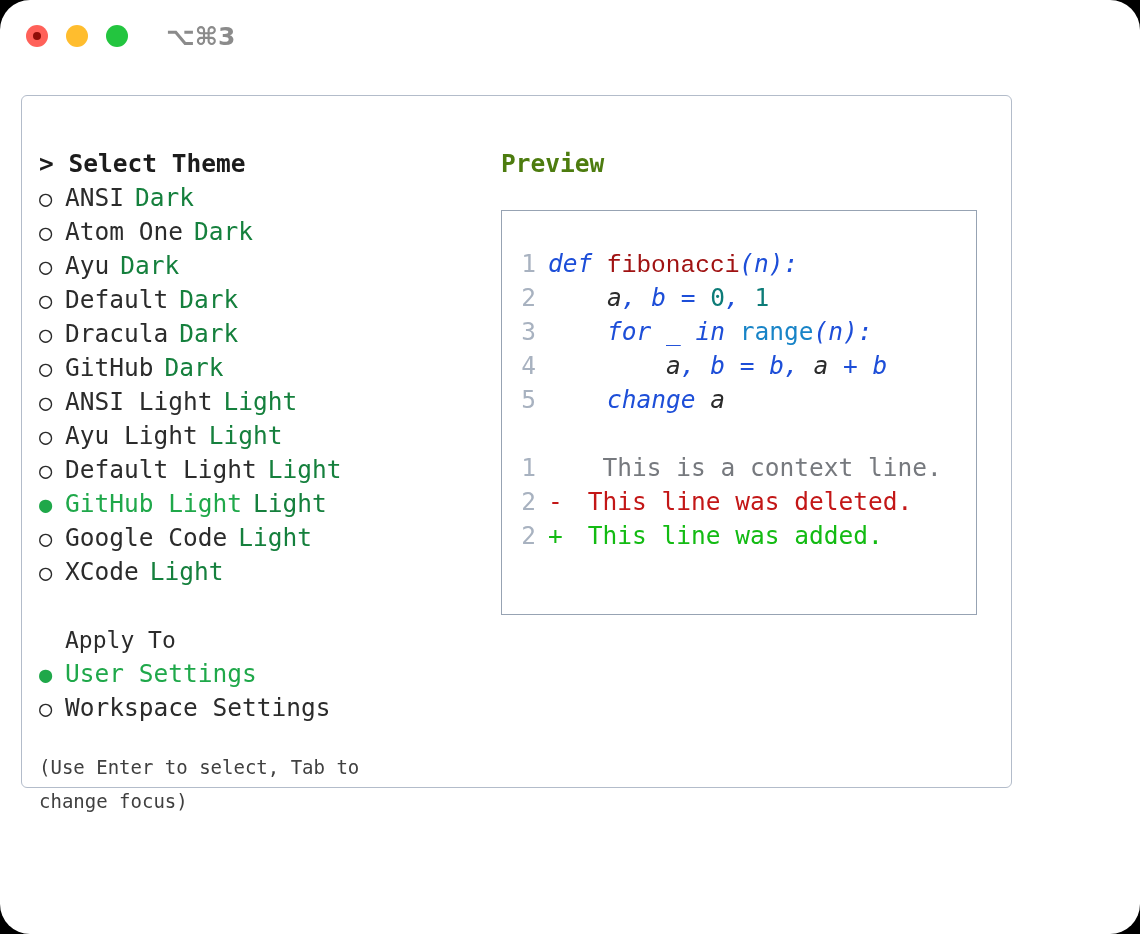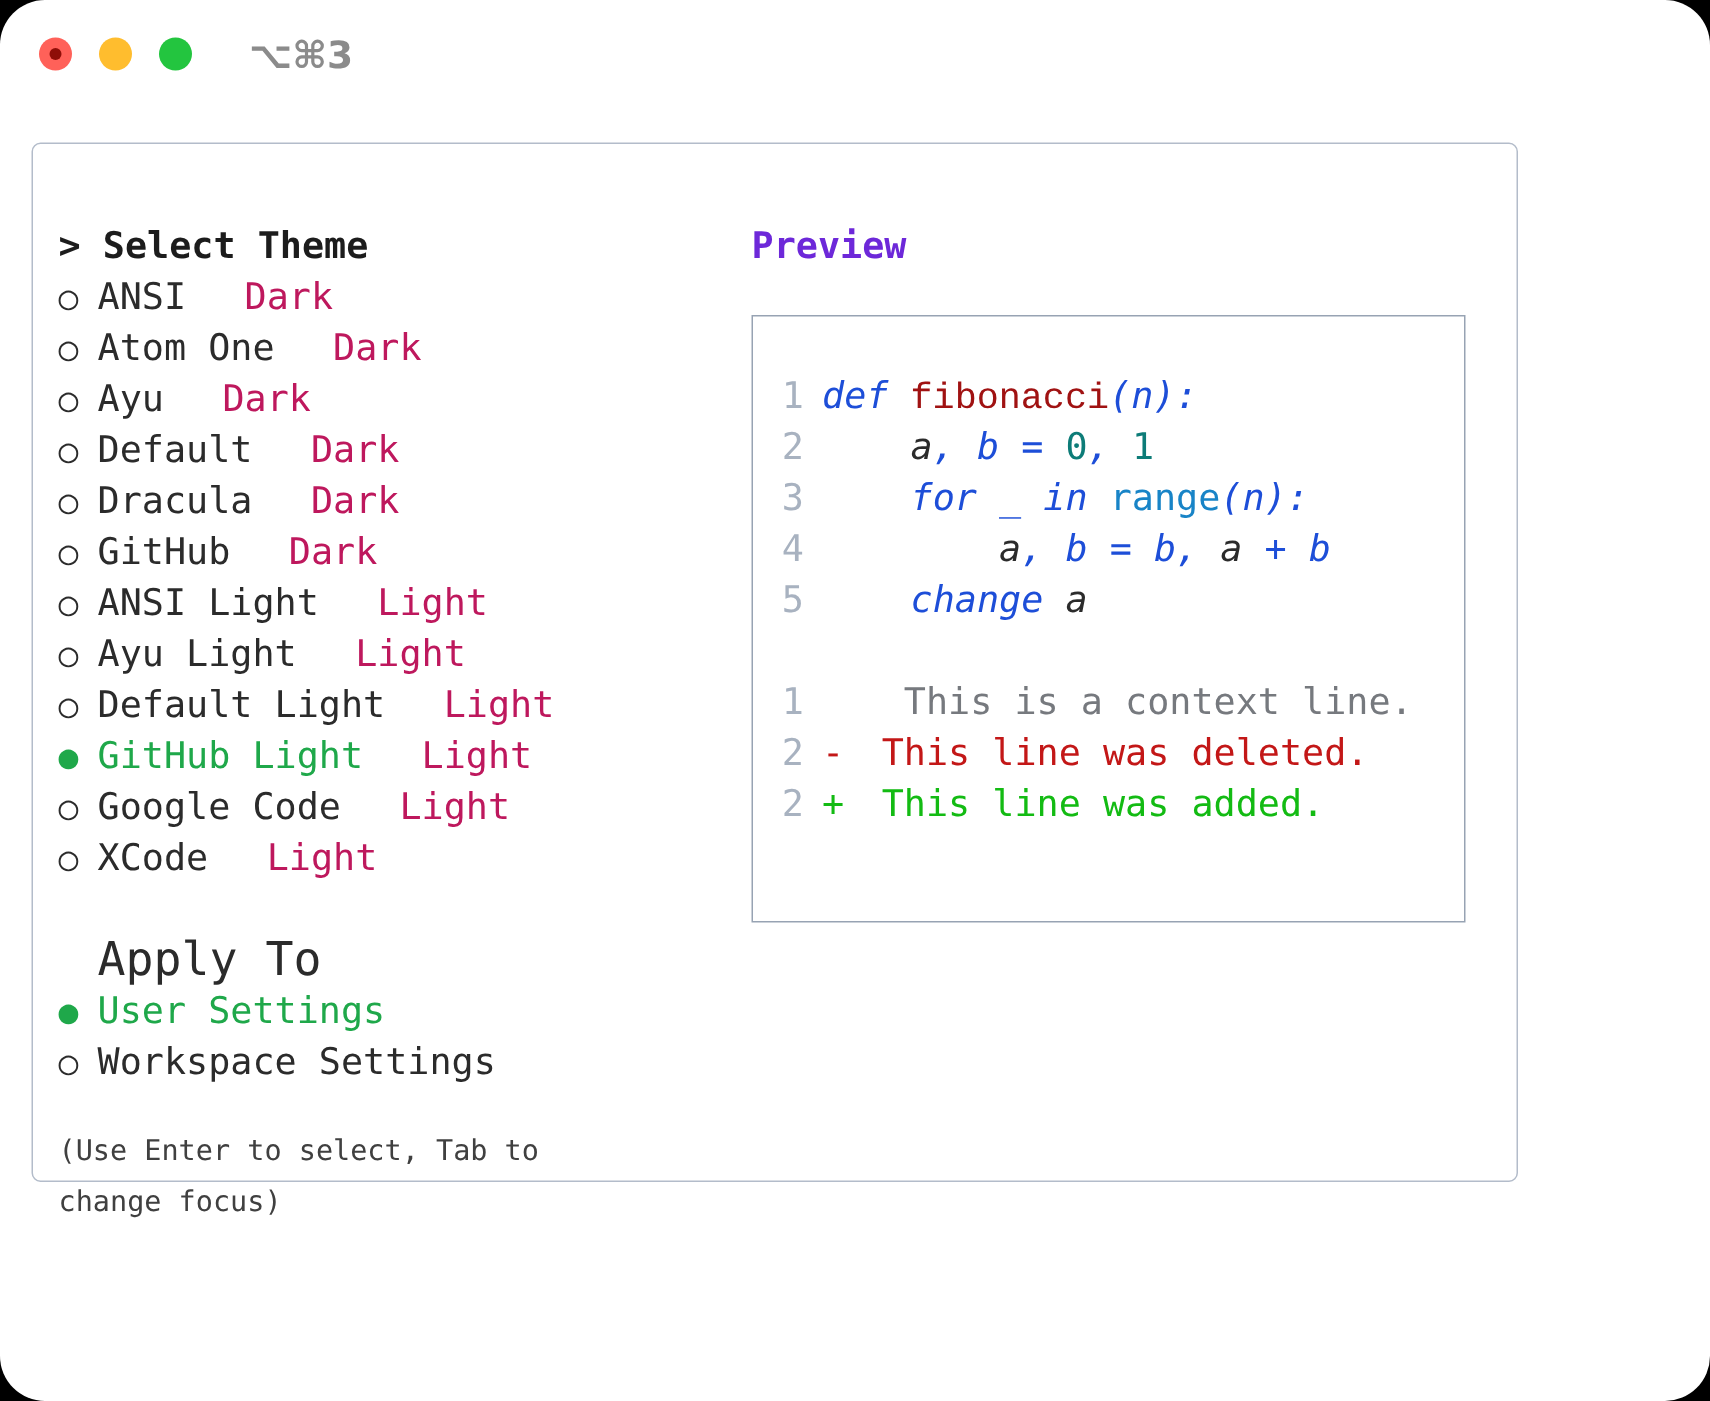--- a/index.html
+++ b/index.html
@@ -112,33 +112,32 @@
     display: inline-block;
     flex: 0 0 26px;
     font-size: 22px;
     line-height: 34px;
     color: #2b2b2b;
   }
   .bullet.sel { color: #1fa84a; }
   .opt-name { color: #2b2b2b; }
   .opt-row.selected .opt-name { color: #1fa84a; }
   .opt-tag {
-    color: #be185d;
+    color: #15803d;
     padding-left: 11px;
-    margin-left: 28px;
   }
 
   .section-gap { height: 34px; }
 
   .apply-header {
     display: flex;
     align-items: center;
     height: 34px;
     line-height: 34px;
-    font-size: 31px;
+    font-size: 23px;
     white-space: pre;
     color: #2b2b2b;
   }
 
   .hint {
     margin-top: 25px;
     font-size: 19px;
     line-height: 34px;
     color: #404040;
     width: 400px;
@@ -148,21 +147,21 @@
   
   .right-col {
     position: absolute;
     left: 479px;
     top: 51px;
     width: 490px;
   }
   .preview-title {
     font-size: 24.5px;
     font-weight: bold;
-    color: #6d28d9;
+    color: #4d7c0f;
     line-height: 34px;
     white-space: pre;
   }
   .code-box {
     margin-top: 29px;
     width: 476px;
     height: 405px;
     border: 1.5px solid #97a3b3;
     box-sizing: border-box;
     background: #ffffff;

